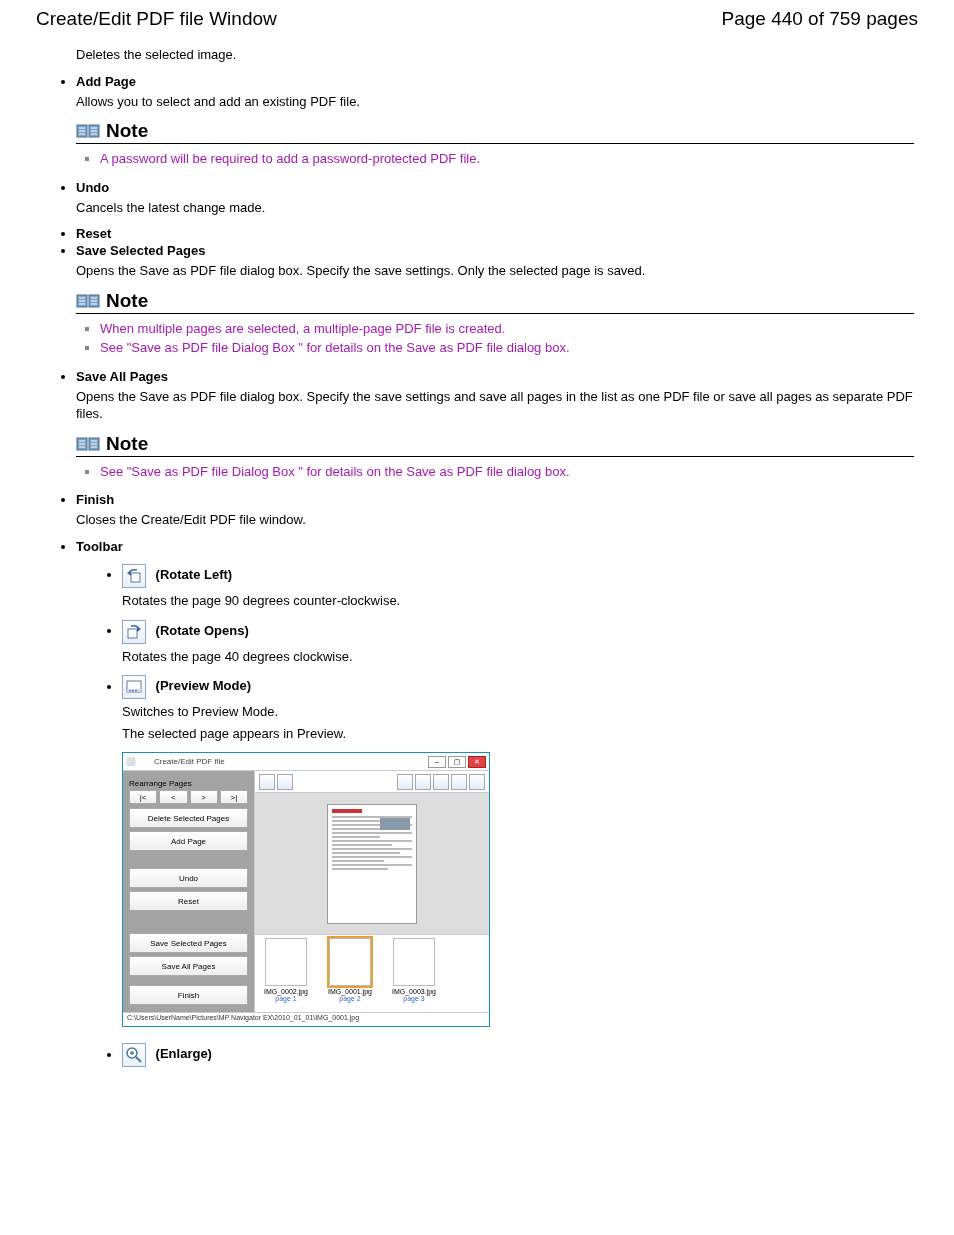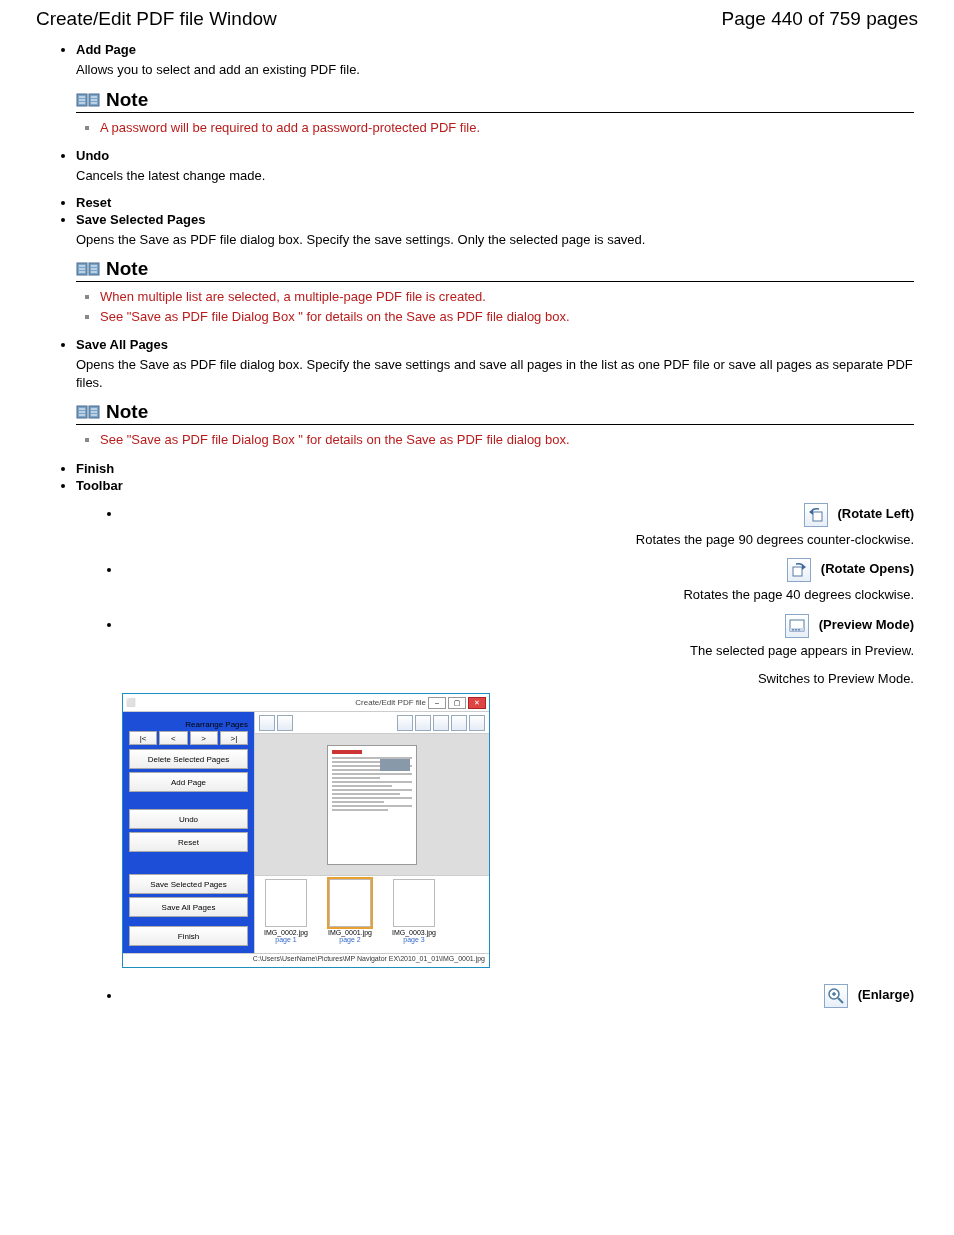--- a/index.html
+++ b/index.html
@@ -1,42 +1,42 @@
 <!DOCTYPE html>
 <html><head>
 <meta charset="utf-8">
 <style>
 * { box-sizing: border-box; margin: 0; padding: 0; }
 body { font-family: Arial, Helvetica, sans-serif; font-size: 13px; color: #000; width: 954px; background: #fff; }
 .header { display: flex; justify-content: space-between; padding: 8px 36px 12px 36px; font-size: 19px; }
 .content { padding: 0 40px 40px 40px; }
 ul.main-list { list-style: disc; padding-left: 36px; }
 ul.main-list > li { margin-bottom: 2px; }
-ul.sub-list { list-style: disc; padding-left: 46px; text-align: right; }
+ul.sub-list { list-style: disc; padding-left: 46px; }
 ul.sub-list > li { margin-bottom: 2px; }
 .item-title { font-weight: bold; font-size: 13px; }
 .item-desc { margin-top: 4px; margin-bottom: 10px; font-size: 13px; line-height: 1.35; }
 .note-block { margin: 10px 0 12px 0; }
 .note-header { display: flex; align-items: center; border-bottom: 1px solid #000; padding-bottom: 1px; margin-bottom: 6px; }
 .note-title { font-weight: bold; font-size: 19px; margin-left: 6px; }
 .note-items { list-style: square; padding-left: 24px; color: #888; }
-.note-items span { color: #b91c1c; }
+.note-items span { color: #a21caf; }
 .note-items li { margin-bottom: 2px; line-height: 1.35; }
 .link { color: #2a7a3a; }
 .note-icon { width: 24px; height: 16px; display: inline-flex; align-items: center; justify-content: center; }
 .note-icon svg { width: 24px; height: 16px; }
 .tool-icon { display: inline-block; width: 24px; height: 24px; border: 1px solid #8aa6c9; background: linear-gradient(#fff,#e8eff8); vertical-align: middle; margin-right: 6px; position: relative; }
 .tool-icon svg { position: absolute; top: 2px; left: 2px; width: 18px; height: 18px; }
 .screenshot { width: 368px; height: 275px; border: 1px solid #1a8fbf; background: #f8f8f8; margin: 6px 0 16px 0; display: flex; flex-direction: column; font-size: 8px; }
 .ss-titlebar { height: 18px; background: #fff; border-bottom: 1px solid #ccc; display: flex; align-items: center; padding: 0 3px; }
 .ss-title { flex: 1; color: #444; margin-left: 18px; }
 .ss-winbtn { width: 18px; height: 12px; border: 1px solid #999; margin-left: 2px; display: flex; align-items: center; justify-content: center; font-size: 7px; }
 .ss-winbtn.close { background: #d44; color: #fff; border-color: #a22; }
 .ss-body { flex: 1; display: flex; }
-.ss-sidebar { width: 132px; border-right: 1px solid #ccc; padding: 4px 6px; display: flex; flex-direction: column; background: #1d4ed8; }
+.ss-sidebar { width: 132px; border-right: 1px solid #ccc; padding: 4px 6px; display: flex; flex-direction: column; background: #a3a3a3; }
 .ss-section-label { font-size: 8px; margin: 4px 0 2px 0; }
 .ss-navrow { display: flex; gap: 2px; margin-bottom: 4px; }
 .ss-navbtn { flex: 1; height: 14px; border: 1px solid #aaa; background: linear-gradient(#fff,#eee); display: flex; align-items: center; justify-content: center; font-size: 8px; }
 .ss-btn { height: 20px; border: 1px solid #aaa; background: linear-gradient(#fff,#eee); display: flex; align-items: center; justify-content: center; margin-bottom: 3px; font-size: 8px; }
 .ss-spacer { flex: 1; }
 .ss-main { flex: 1; display: flex; flex-direction: column; background: #f0f0f0; }
 .ss-toolbar { height: 22px; background: #fff; border-bottom: 1px solid #ccc; display: flex; align-items: center; padding: 0 4px; gap: 2px; }
 .ss-tb-spacer { flex: 1; }
 .ss-tb-icon { width: 16px; height: 16px; border: 1px solid #9ab; background: linear-gradient(#fff,#e4ecf6); }
 .ss-preview-area { flex: 1; background: #ddd; display: flex; align-items: center; justify-content: center; padding: 4px; }
@@ -55,20 +55,21 @@
 </head>
 <body>
 
 <div class="header">
   <div>Create/Edit PDF file Window</div>
   <div>Page 440 of 759 pages</div>
 </div>
 
 <div class="content">
 
+  <div class="item-desc" style="padding-left:36px;">Deletes the selected image.</div>
 
   <ul class="main-list">
     <li>
       <span class="item-title">Add Page</span>
       <div class="item-desc">Allows you to select and add an existing PDF file.</div>
 
       <div class="note-block">
         <div class="note-header">
           <span class="note-icon">
               <svg viewBox="0 0 24 16">
@@ -113,21 +114,21 @@
                 <line x1="3" y1="8" x2="9" y2="8" stroke="#fff"></line>
                 <line x1="3" y1="11" x2="9" y2="11" stroke="#fff"></line>
                 <line x1="15" y1="5" x2="21" y2="5" stroke="#fff"></line>
                 <line x1="15" y1="8" x2="21" y2="8" stroke="#fff"></line>
                 <line x1="15" y1="11" x2="21" y2="11" stroke="#fff"></line>
               </svg>
             </span>
           <span class="note-title">Note</span>
         </div>
         <ul class="note-items">
-          <li><span>When multiple list are selected, a multiple-page PDF file is created.</span></li>
+          <li><span>When multiple pages are selected, a multiple-page PDF file is created.</span></li>
           <li><span>See "</span><span class="link">Save as PDF file Dialog Box</span><span> " for details on the Save as PDF file dialog box.</span></li>
         </ul>
       </div>
     </li>
 
     <li>
       <span class="item-title">Save All Pages</span>
       <div class="item-desc">Opens the Save as PDF file dialog box. Specify the save settings and save all pages in the list as one PDF file or save all pages as separate PDF files.</div>
 
       <div class="note-block">
@@ -147,20 +148,21 @@
           <span class="note-title">Note</span>
         </div>
         <ul class="note-items">
           <li><span>See "</span><span class="link">Save as PDF file Dialog Box</span><span> " for details on the Save as PDF file dialog box.</span></li>
         </ul>
       </div>
     </li>
 
     <li>
       <span class="item-title">Finish</span>
+      <div class="item-desc">Closes the Create/Edit PDF file window.</div>
     </li>
 
     <li>
       <span class="item-title">Toolbar</span>
       <div style="height:10px;"></div>
 
       <ul class="sub-list">
         <li>
           <span class="tool-icon"><svg viewBox="0 0 18 18">
                 <rect x="6" y="6" width="9" height="9" fill="#fff" stroke="#5a7aa0"></rect>
@@ -180,22 +182,22 @@
         </li>
 
         <li>
           <span class="tool-icon"><svg viewBox="0 0 18 18">
                 <rect x="2" y="3" width="14" height="11" fill="#fff" stroke="#5a7aa0"></rect>
                 <rect x="2" y="11" width="14" height="3" fill="#c8d8ea"></rect>
                 <rect x="4" y="12" width="2" height="1.5" fill="#6a8ab0"></rect>
                 <rect x="7" y="12" width="2" height="1.5" fill="#6a8ab0"></rect>
                 <rect x="10" y="12" width="2" height="1.5" fill="#6a8ab0"></rect>
               </svg></span><span class="item-title"> (Preview Mode)</span>
+          <div class="item-desc" style="margin-bottom:0;">Switches to Preview Mode.</div>
           <div class="item-desc">The selected page appears in Preview.</div>
-          <div class="item-desc" style="margin-bottom:0;">Switches to Preview Mode.</div>
 
           
           <div class="screenshot">
             <div class="ss-titlebar">
               <span>⬜</span>
               <span class="ss-title">Create/Edit PDF file</span>
               <span class="ss-winbtn">–</span>
               <span class="ss-winbtn">▢</span>
               <span class="ss-winbtn close">✕</span>
             </div>

